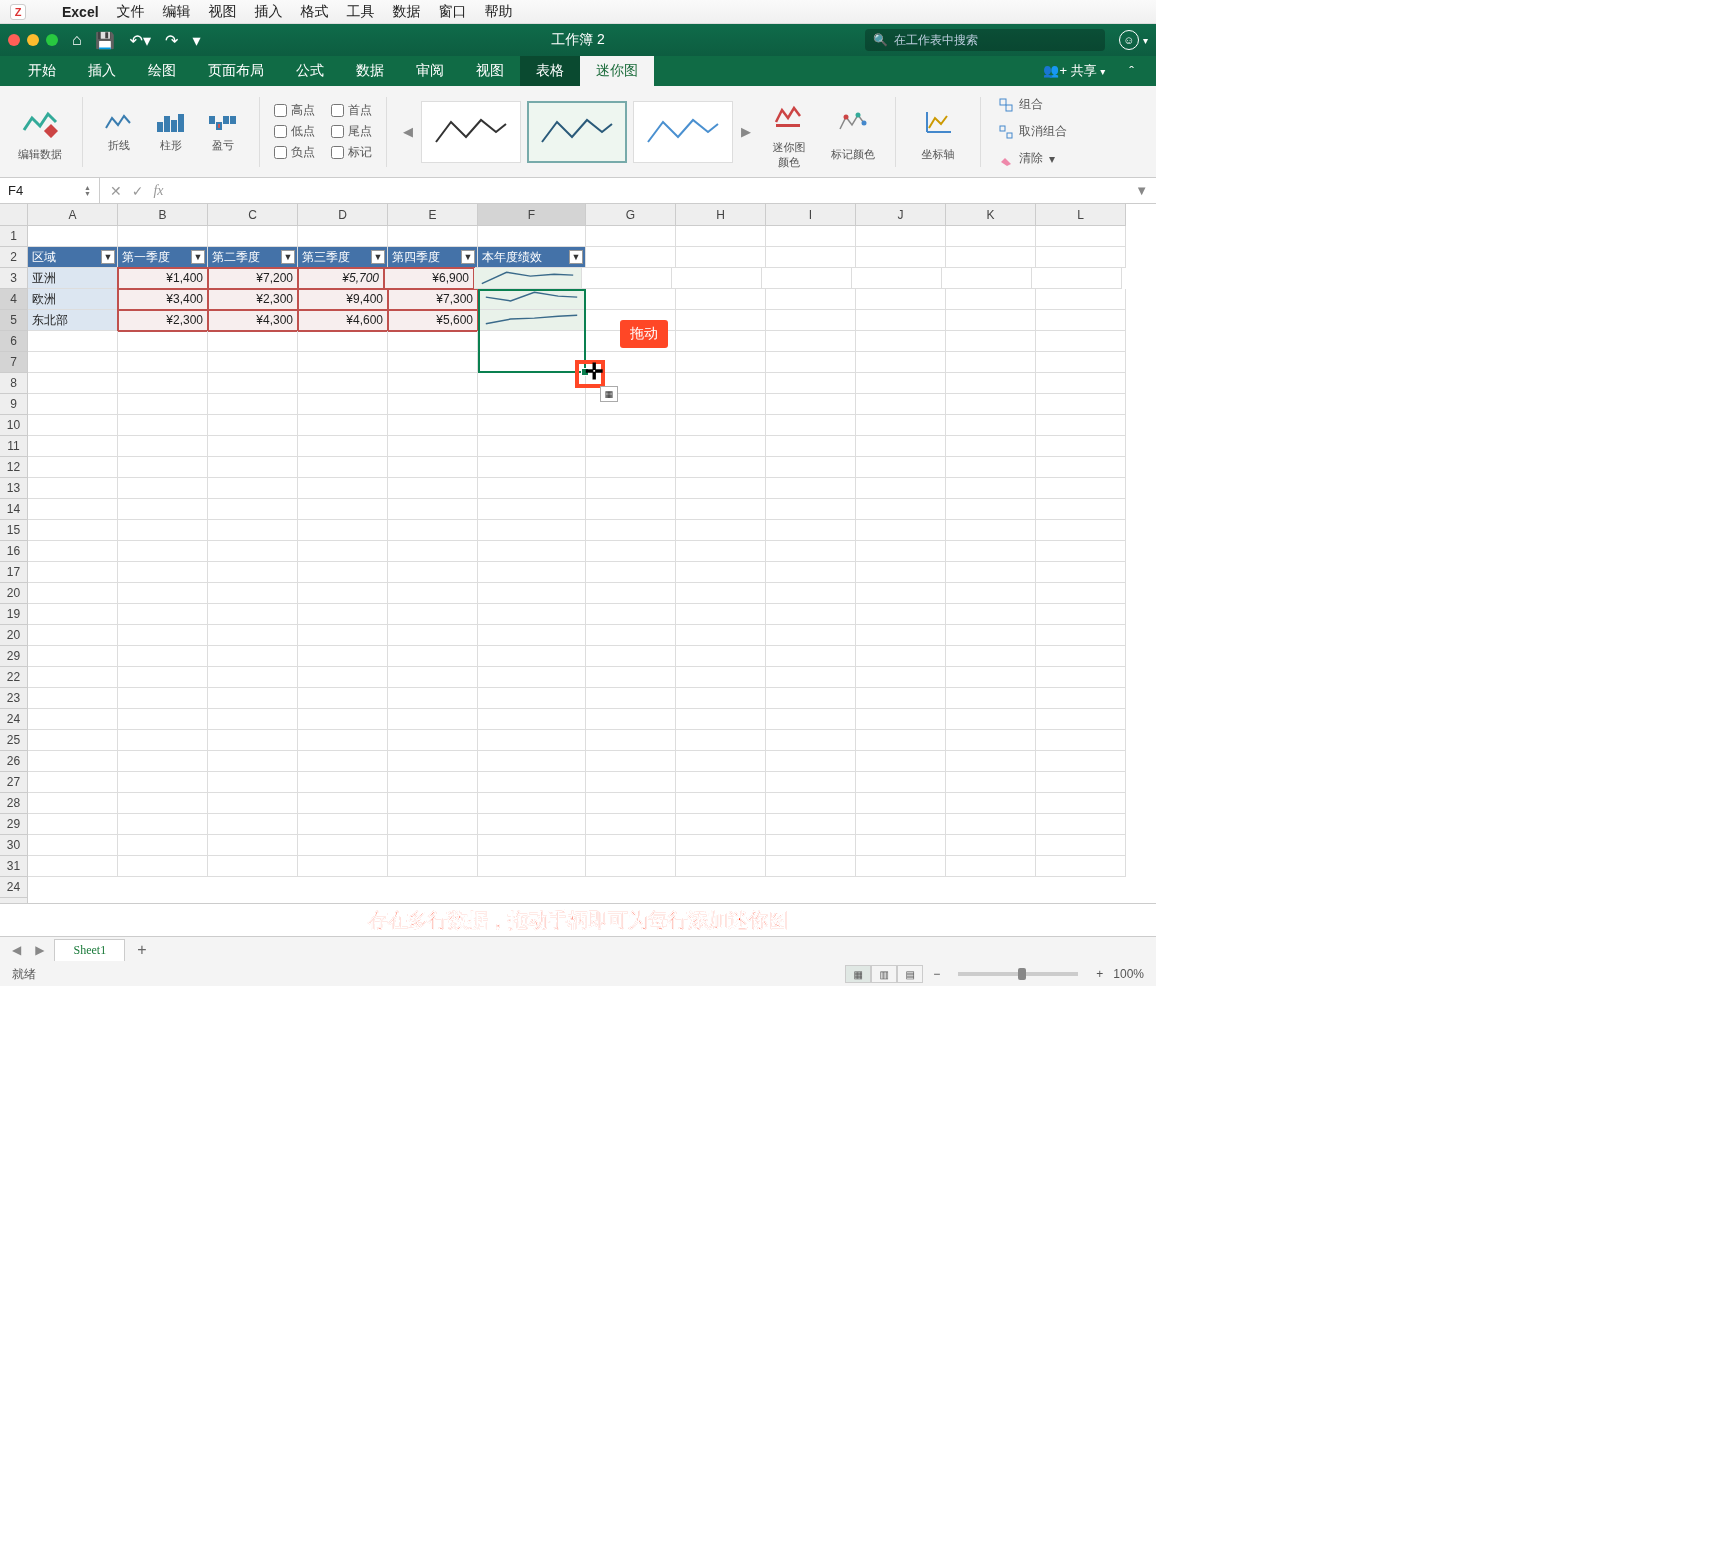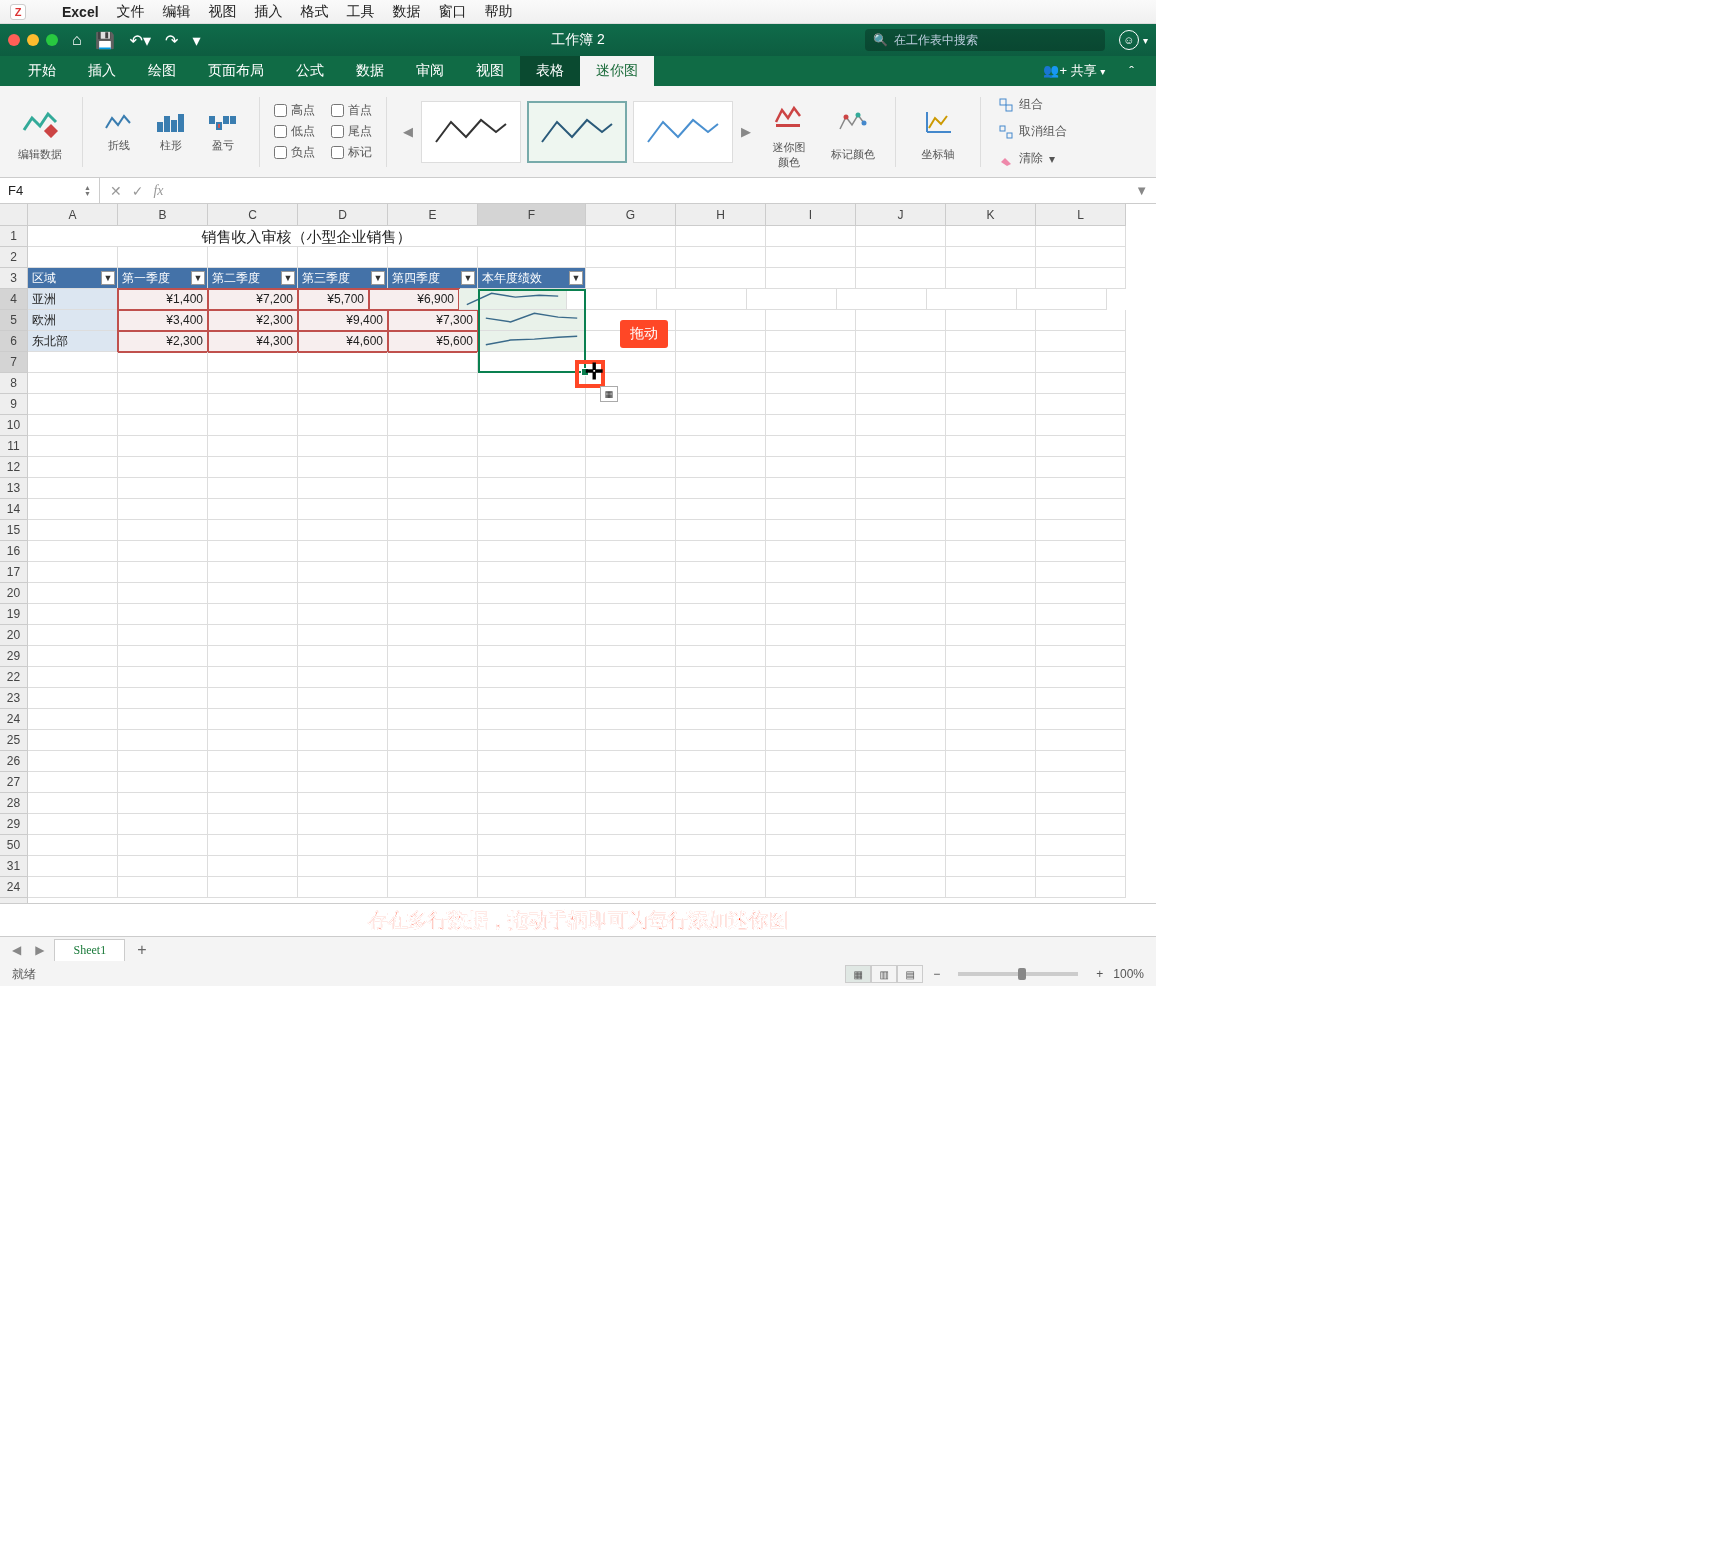--- a/index.html
+++ b/index.html
@@ -354,35 +354,26 @@
       <div class="row-h">20</div>
       <div class="row-h">29</div>
       <div class="row-h">22</div>
       <div class="row-h">23</div>
       <div class="row-h">24</div>
       <div class="row-h">25</div>
       <div class="row-h">26</div>
       <div class="row-h">27</div>
       <div class="row-h">28</div>
       <div class="row-h">29</div>
-      <div class="row-h">50</div>
+      <div class="row-h">30</div>
       <div class="row-h">31</div>
       <div class="row-h">24</div>
       <div class="row-h">33</div>
     </div>
   <div class="cells" id="cells">
-      <div class="row">
-        <div class="cell title-cell" style="width: 558px;">销售收入审核（小型企业销售）</div>
-        <div class="cell " style="width: 90px;"></div>
-        <div class="cell " style="width: 90px;"></div>
-        <div class="cell " style="width: 90px;"></div>
-        <div class="cell " style="width: 90px;"></div>
-        <div class="cell " style="width: 90px;"></div>
-        <div class="cell " style="width: 90px;"></div>
-      </div>
       <div class="row">
         <div class="cell " style="width: 90px;"></div>
         <div class="cell " style="width: 90px;"></div>
         <div class="cell " style="width: 90px;"></div>
         <div class="cell " style="width: 90px;"></div>
         <div class="cell " style="width: 90px;"></div>
         <div class="cell " style="width: 108px;"></div>
         <div class="cell " style="width: 90px;"></div>
         <div class="cell " style="width: 90px;"></div>
         <div class="cell " style="width: 90px;"></div>
@@ -419,21 +410,21 @@
         <div class="cell " style="width: 90px;"></div>
         <div class="cell " style="width: 90px;"></div>
         <div class="cell " style="width: 90px;"></div>
         <div class="cell " style="width: 90px;"></div>
         <div class="cell " style="width: 90px;"></div>
       </div>
       <div class="row">
         <div class="cell regcell" style="width: 90px;">亚洲</div>
         <div class="cell numcell redbox" style="width: 90px;">¥1,400</div>
         <div class="cell numcell redbox" style="width: 90px;">¥7,200</div>
-        <div class="cell numcell redbox" style="width: 71px;">¥5,700</div>
+        <div class="cell numcell redbox" style="width: 86px; font-style: italic;">¥5,700</div>
         <div class="cell numcell redbox" style="width: 90px;">¥6,900</div>
         <div class="cell sparkcell" style="width: 108px;"><svg viewBox="0 0 104 20">
             <path d="M4,16 L30,4 L55,8 L80,6 L100,7"></path>
           </svg></div>
         <div class="cell " style="width: 90px;"></div>
         <div class="cell " style="width: 90px;"></div>
         <div class="cell " style="width: 90px;"></div>
         <div class="cell " style="width: 90px;"></div>
         <div class="cell " style="width: 90px;"></div>
         <div class="cell " style="width: 90px;"></div>

